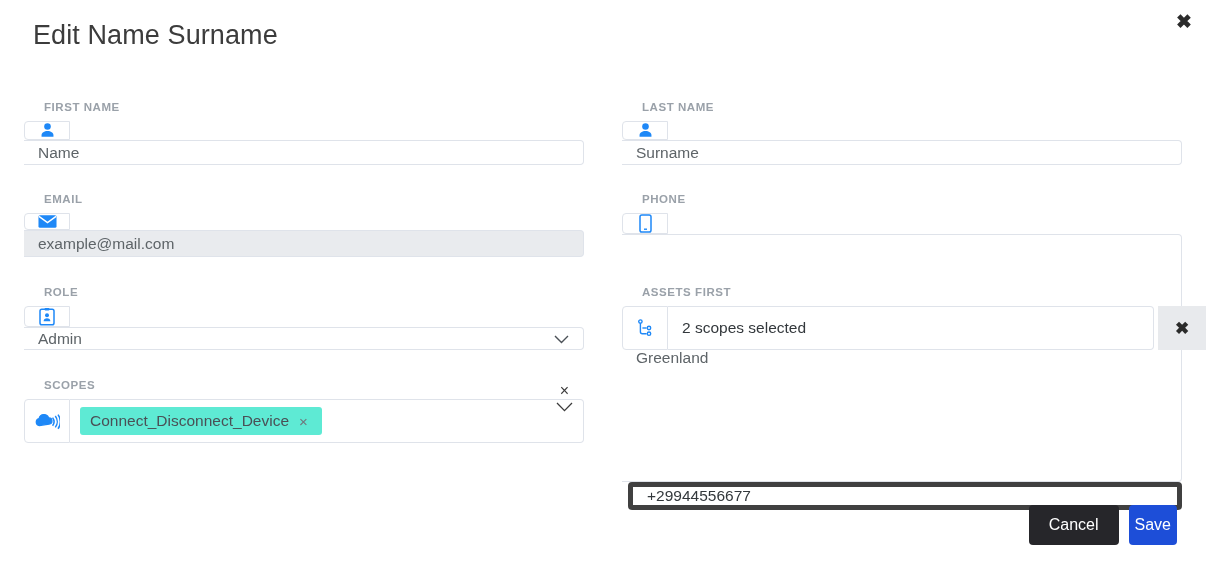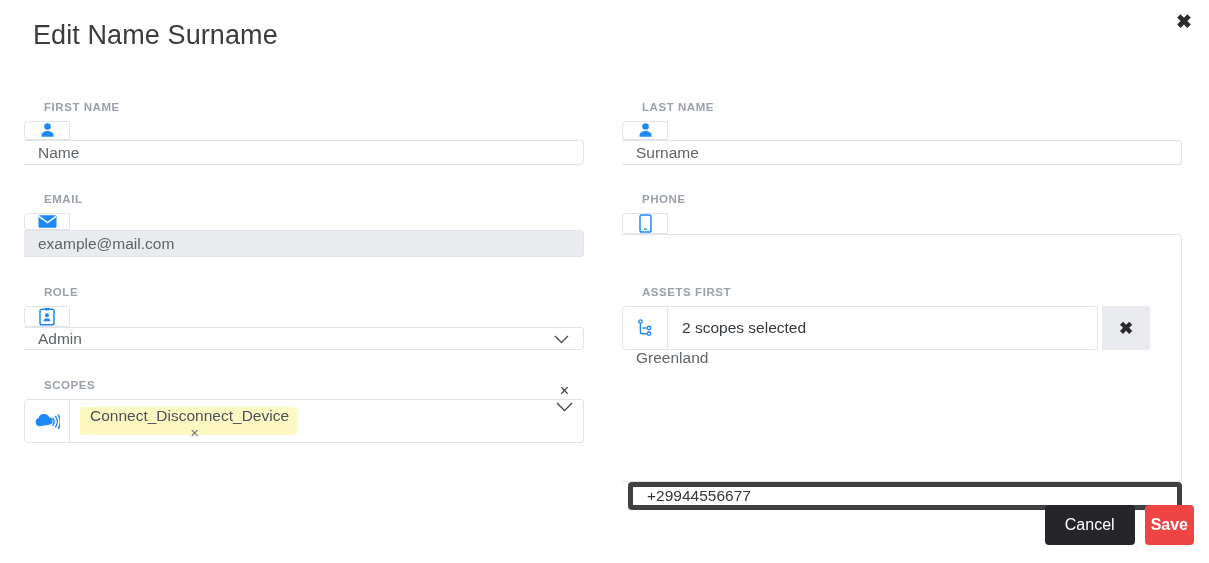--- a/index.html
+++ b/index.html
@@ -119,21 +119,21 @@
   }
 
   .chev {
     position: absolute;
     right: 14px; top: 50%;
     transform: translateY(-50%);
     pointer-events: none;
   }
 
   
-  .as-control { width: 528px; display: flex; align-items: stretch; height: 44px; }
+  .as-control { width: 584px; display: flex; align-items: stretch; height: 44px; }
   .as-field {
     flex: 1 1 auto;
     border: 1px solid #dfe3ea;
     border-left: none;
     border-radius: 0 4px 4px 0;
     background: #ffffff;
     display: flex; align-items: center;
     padding: 0 14px;
     font-size: 15.5px;
     color: #33383c;
@@ -159,28 +159,27 @@
     border-left: none;
     border-radius: 0 4px 4px 0;
     background: #ffffff;
     display: flex; align-items: center;
     padding: 0 8px 0 10px;
     position: relative;
   }
   .chip {
     display: inline-flex;
     align-items: center;
-    background: #fef9c3;
+    background: #5eead4;
     border-radius: 3px;
     height: 28px;
-    padding: 0 8px 0 10px;
+    padding: 0 14px 0 10px;
     font-size: 15.5px;
     color: #4a5056;
     max-width: 440px;
-    flex-direction: column;
   }
   .chip-x {
     margin-left: 10px;
     font-size: 15px;
     color: #70767c;
     cursor: pointer;
     line-height: 1;
     font-weight: 400;
   }
   .ms-tools {
@@ -196,37 +195,37 @@
     color: #3b3b3b;
     line-height: 14px;
     cursor: pointer;
     background: none; border: none; padding: 0;
     font-family: "Liberation Sans", sans-serif;
   }
   .ms-chev { cursor: pointer; line-height: 0; margin-top: 4px; }
 
   .footer {
     position: absolute;
-    right: 15px; bottom: 18px;
+    right: 32px; bottom: 18px;
     display: flex;
     gap: 10px;
     align-items: center;
   }
   .btn {
     border: none;
     border-radius: 4px;
     height: 40px;
     padding: 0 20px;
     font-size: 16px;
     cursor: pointer;
     font-family: "Liberation Sans", sans-serif;
     line-height: 40px;
   }
   .btn-cancel { background: #26262a; color: #ffffff; }
-  .btn-save   { background: #ef4444; color: #ffffff; padding: 0 6px; font-weight: bold; }
+  .btn-save   { background: #1d4ed8; color: #ffffff; padding: 0 6px; }
 </style>
 </head>
 <body>
 
 <div class="dialog">
 
   <button class="close-btn">✖</button>
 
   <div class="title">Edit Name Surname</div>
 

